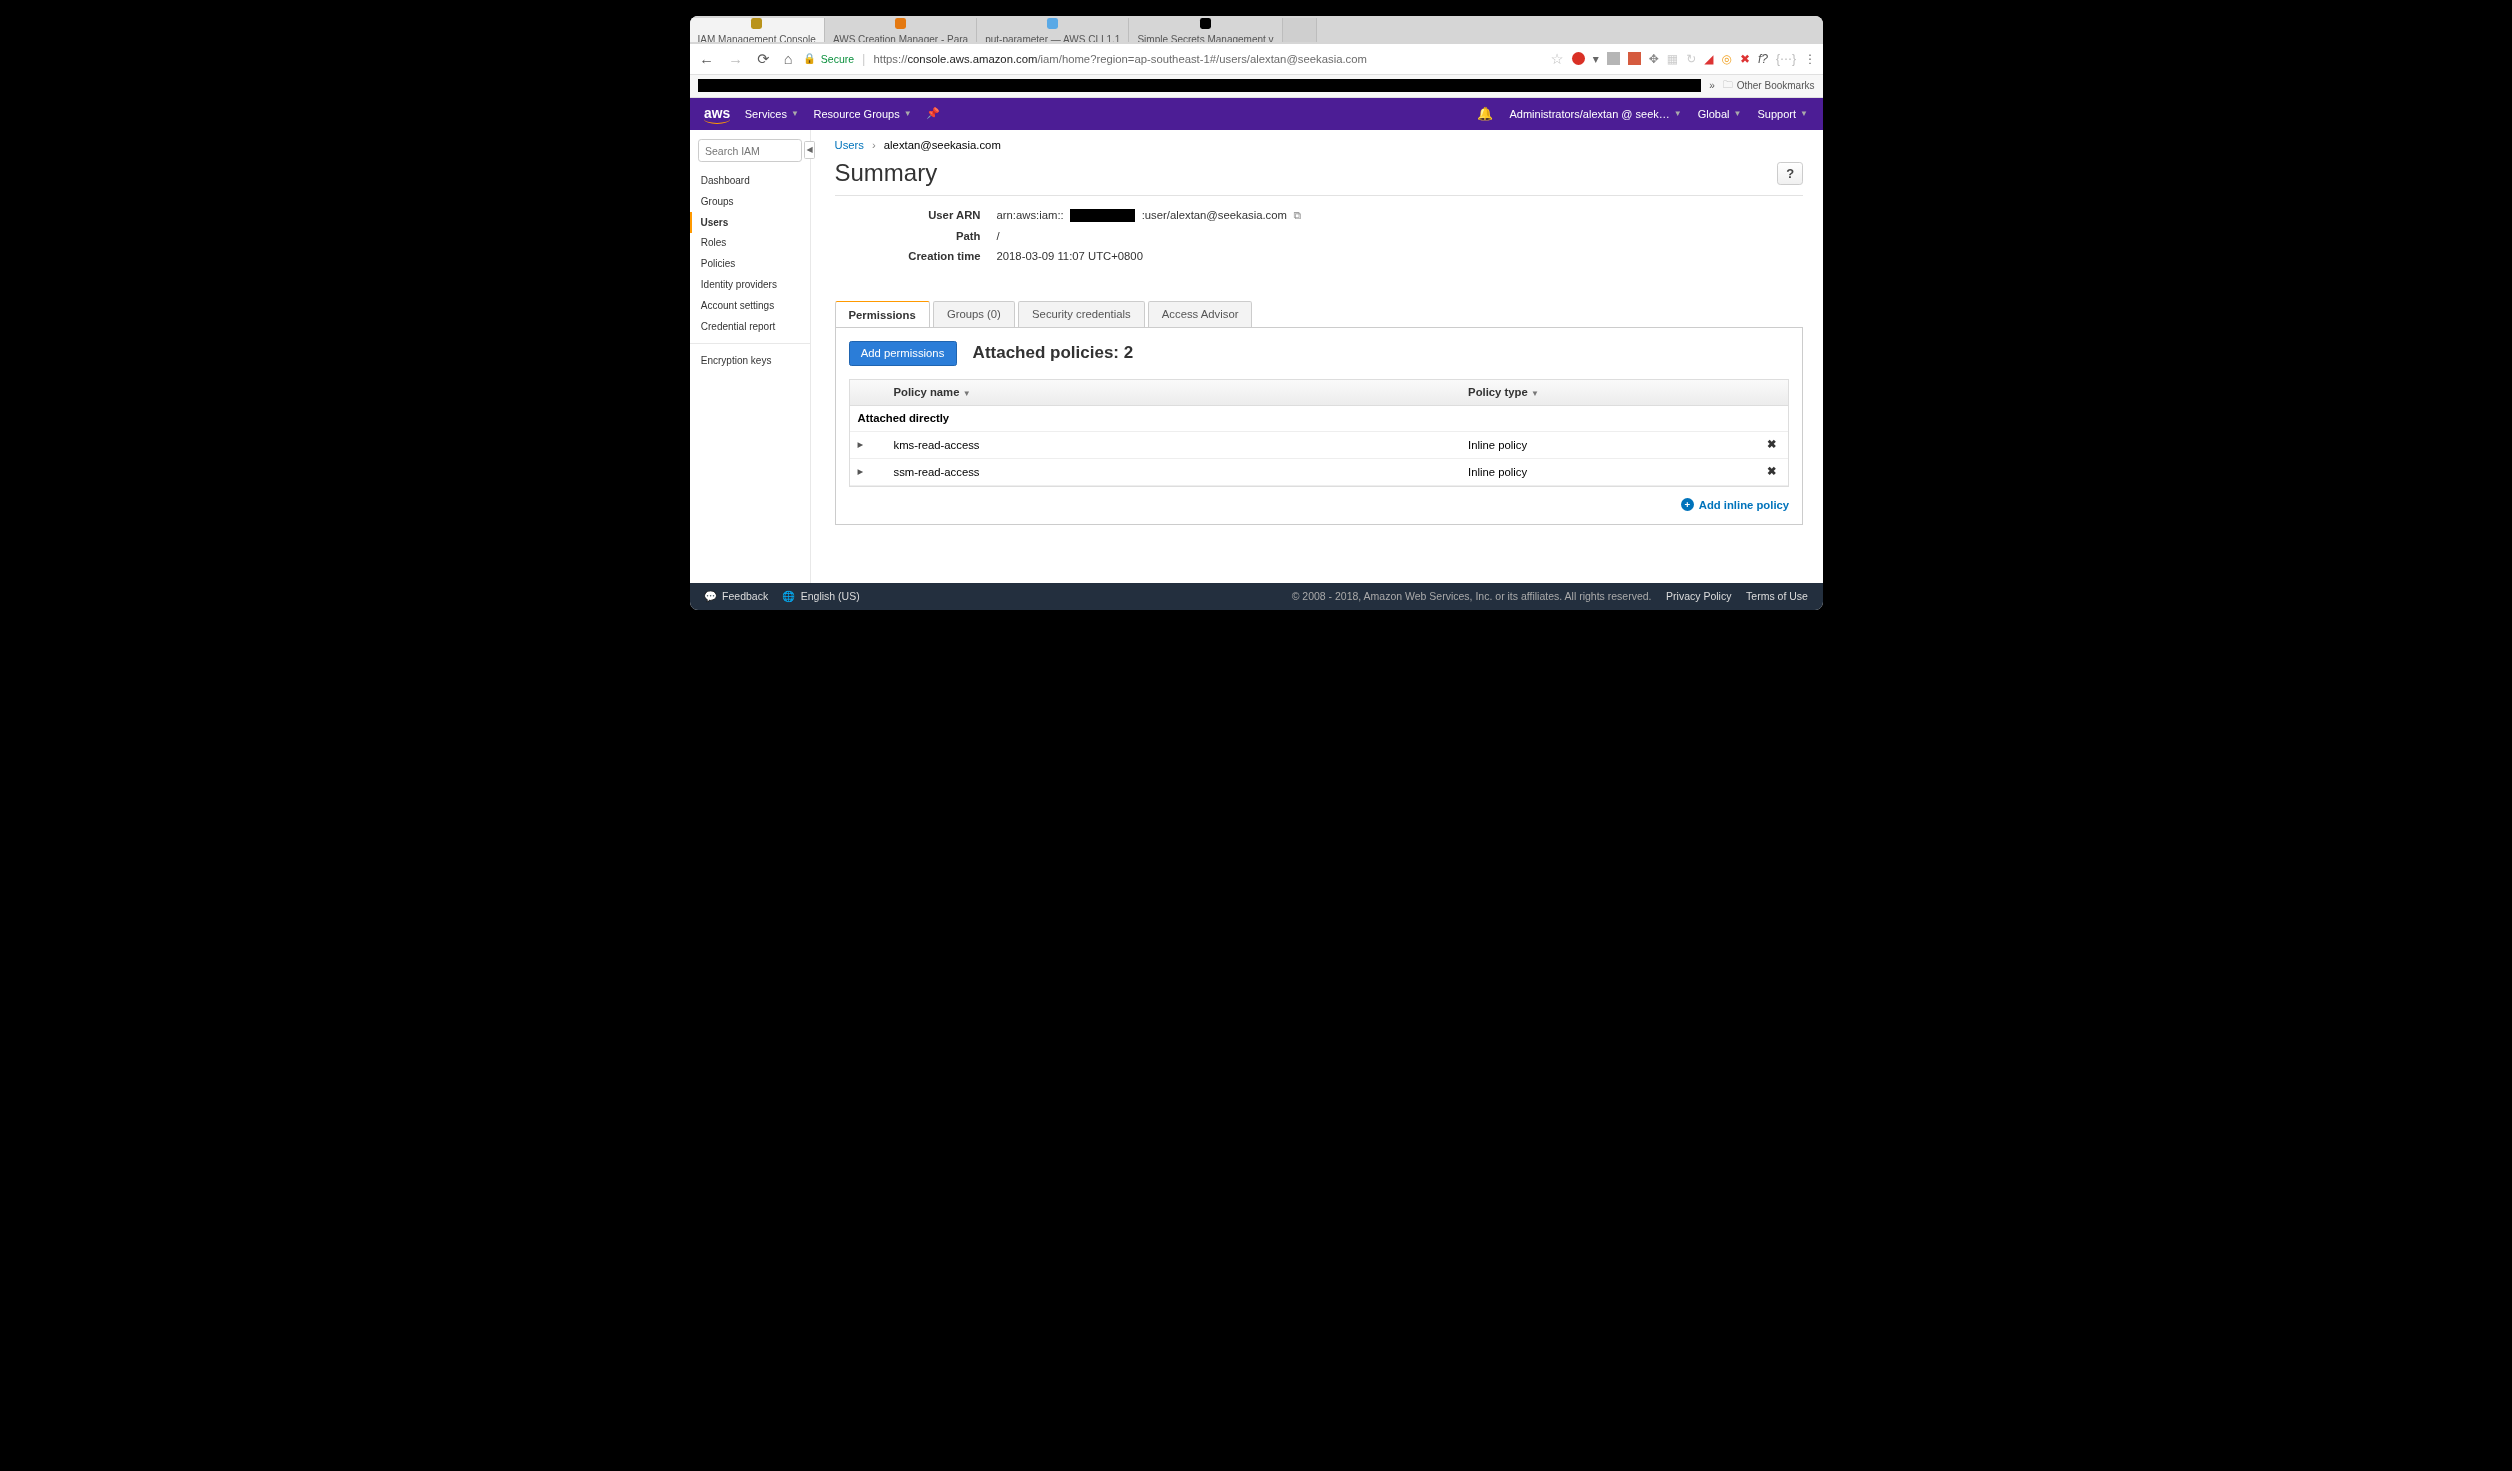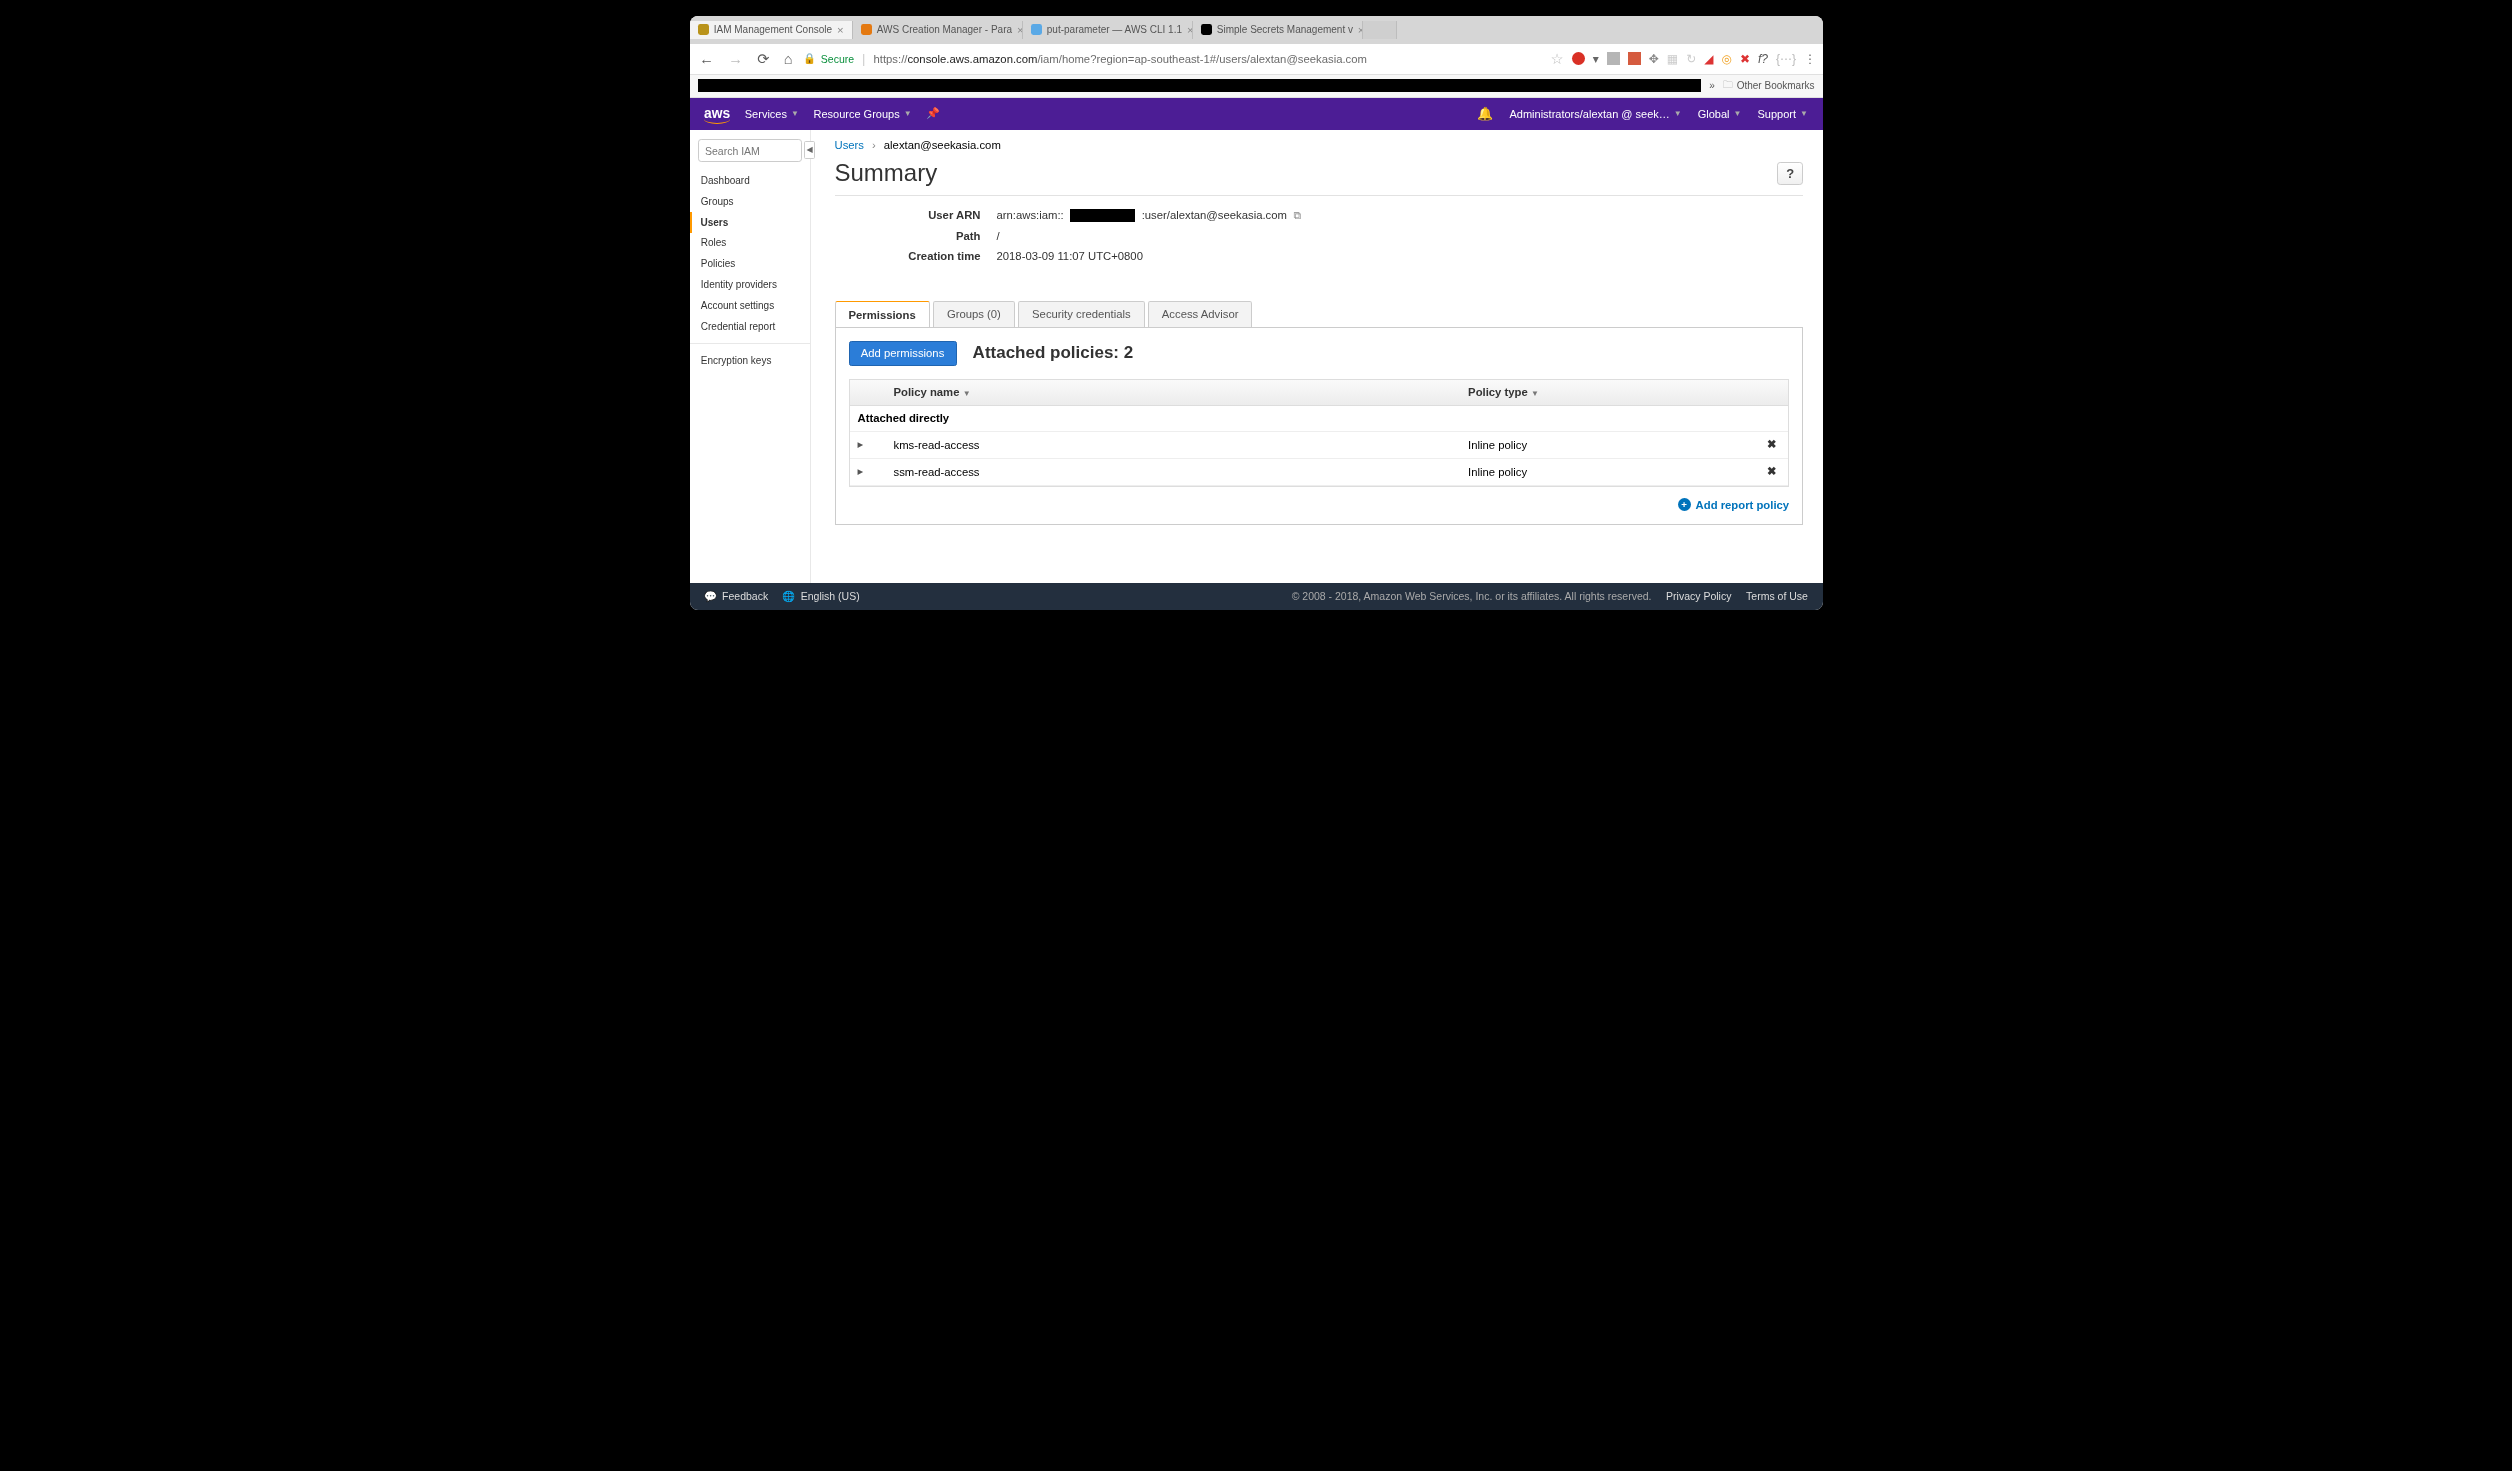--- a/index.html
+++ b/index.html
@@ -6,21 +6,21 @@
   body { font-family: -apple-system, "Helvetica Neue", Arial, sans-serif; background:#000; display:flex; justify-content:center; align-items:flex-start; padding:16px 0; }
   .frame { width:1133px; background:#fff; border-radius:8px; overflow:hidden; box-shadow:0 8px 32px rgba(0,0,0,0.5); }
   
   .mac-bar { display:flex; align-items:center; height:23px; padding:0 8px; background:linear-gradient(#f5f5f5,#e8e8e8); border-bottom:0.8px solid #d0d0d0; position:relative;}
   .dots { display:flex; gap:6.5px; }
   .dot { width:9.7px; height:9.7px; border-radius:50%; }
   .dot.red{background:#ff5f56;} .dot.yellow{background:#ffbd2e;} .dot.green{background:#27c93f;}
   .mac-user { position:absolute; right:11.3px; font-size:10.5px; color:#4a4a4a; }
   
   .tabs-row { display:flex; align-items:center; height:27.5px; background:#d6d6d6; }
-  .tab { display:flex; align-items:center; gap:4.9px; height:18px; padding:0 8px; font-size:10px; color:#555; border-right:0.8px solid #bdbdbd; background:#d6d6d6; max-width:170px; white-space:nowrap; overflow:hidden; text-overflow:ellipsis; position:relative;}
+  .tab { display:flex; align-items:center; gap:4.9px; height:24px; padding:0 8px; font-size:10px; color:#555; border-right:0.8px solid #bdbdbd; background:#d6d6d6; max-width:170px; white-space:nowrap; overflow:hidden; text-overflow:ellipsis; position:relative;flex-direction:column;}
   .tab.active { background:#f3f3f3; }
   .tab .fav { width:11.3px; height:11.3px; border-radius:2.4px; display:inline-block; flex:0 0 11.3px;}
   .tab .x { margin-left:auto; color:#888; font-size:11.3px;}
   .tab.spacer { flex:1; border-right:none; background:#d6d6d6;}
   .tab.ghost { background:#cfcfcf; width:34px; padding:0;}
   
   .url-row { display:flex; align-items:center; height:31px; padding:0 6.5px; gap:8px; background:#fff; border-bottom:0.8px solid #e0e0e0;}
   .nav-btn { color:#5a5a5a; font-size:14.6px; padding:1.6px 3.2px; }
   .nav-btn.disabled { color:#bdbdbd; }
   .secure { display:flex; align-items:center; gap:4px; color:#0a8f3c; font-size:10.5px;}
@@ -268,21 +268,21 @@
             <div class="cell expand exp">▸</div>
             <div class="cell name">ssm-read-access</div>
             <div class="cell type">Inline policy</div>
             <div class="cell remove rm">✖</div>
           </div>
         </div>
 
         <div class="panel-footer">
           <span class="link-btn">
             <span class="plus-circ">+</span>
-            <span>Add report policy</span>
+            <span>Add inline policy</span>
           </span>
         </div>
       </div>
     </div>
   </div>
 
   <div class="footer">
     <div class="left">
       <span class="fb">
         <span>💬</span>

